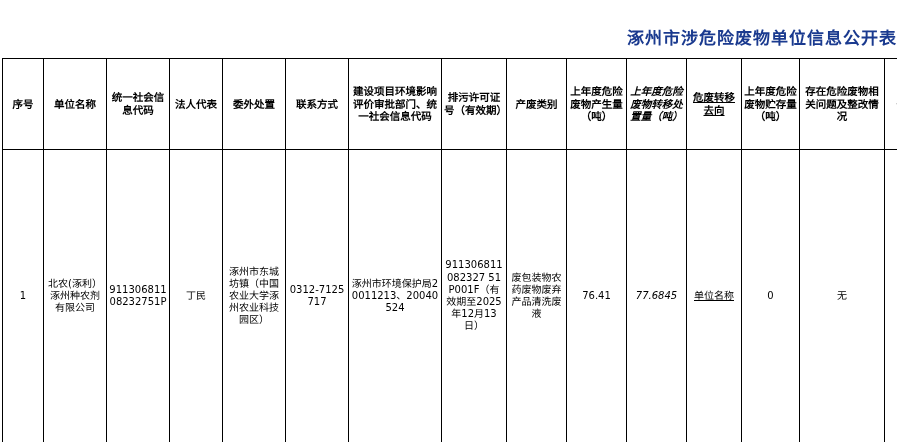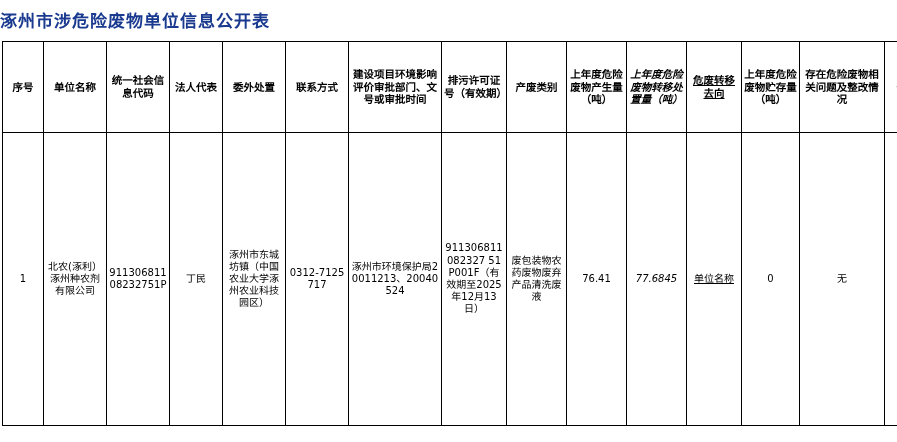--- a/index.html
+++ b/index.html
@@ -14,26 +14,26 @@
     color: #000000;
     overflow: hidden;
   }
   .page {
     position: relative;
     width: 897px;
     height: 442px;
     box-sizing: border-box;
   }
   .doc-title {
-    text-align: left;
+    text-align: right;
     font-size: 17px;
     font-weight: bold;
     color: #1a3a8f;
     letter-spacing: 1px;
-    padding-top: 7px;
+    padding-top: 24px;
     padding-bottom: 9px;
     font-family: "DejaVu Sans", "Liberation Sans", sans-serif;
   }
   table.main-table {
     border-collapse: collapse;
     width: 893px;
     margin-left: 2px;
     table-layout: fixed;
   }
   table.main-table th,
@@ -81,21 +81,21 @@
 
   <table class="main-table">
     <thead>
       <tr>
         <th class="c0">序号</th>
         <th class="c1">单位名称</th>
         <th class="c2">统一社会信息代码</th>
         <th class="c3">法人代表</th>
         <th class="c4">委外处置</th>
         <th class="c5">联系方式</th>
-        <th class="c6">建设项目环境影响评价审批部门、文号或审批时间</th>
+        <th class="c6">建设项目环境影响评价审批部门、统一社会信息代码</th>
         <th class="c7">排污许可证号（有效期）</th>
         <th class="c8">产废类别</th>
         <th class="c9">上年度危险废物产生量（吨）</th>
         <th class="c10">上年度危险废物转移处置量（吨）</th>
         <th class="c11">危废转移去向</th>
         <th class="c12">上年度危险废物贮存量（吨）</th>
         <th class="c14">存在危险废物相关问题及整改情况</th>
         <th class="c15">备注</th>
       </tr>
     </thead>

